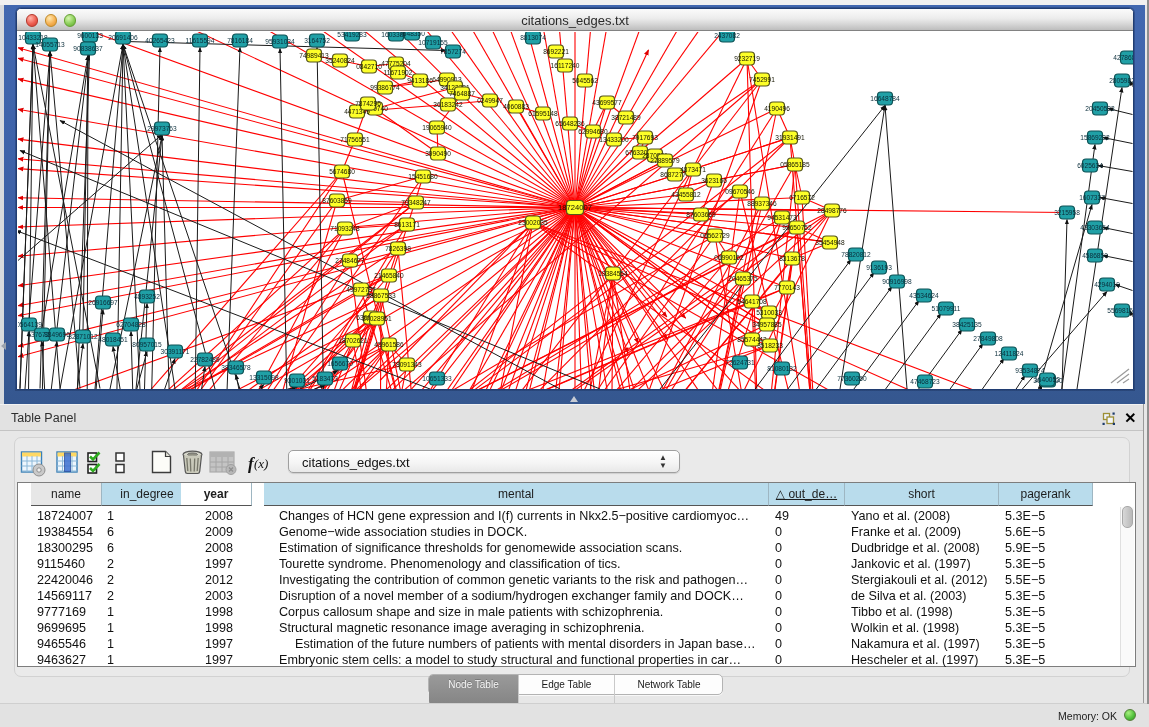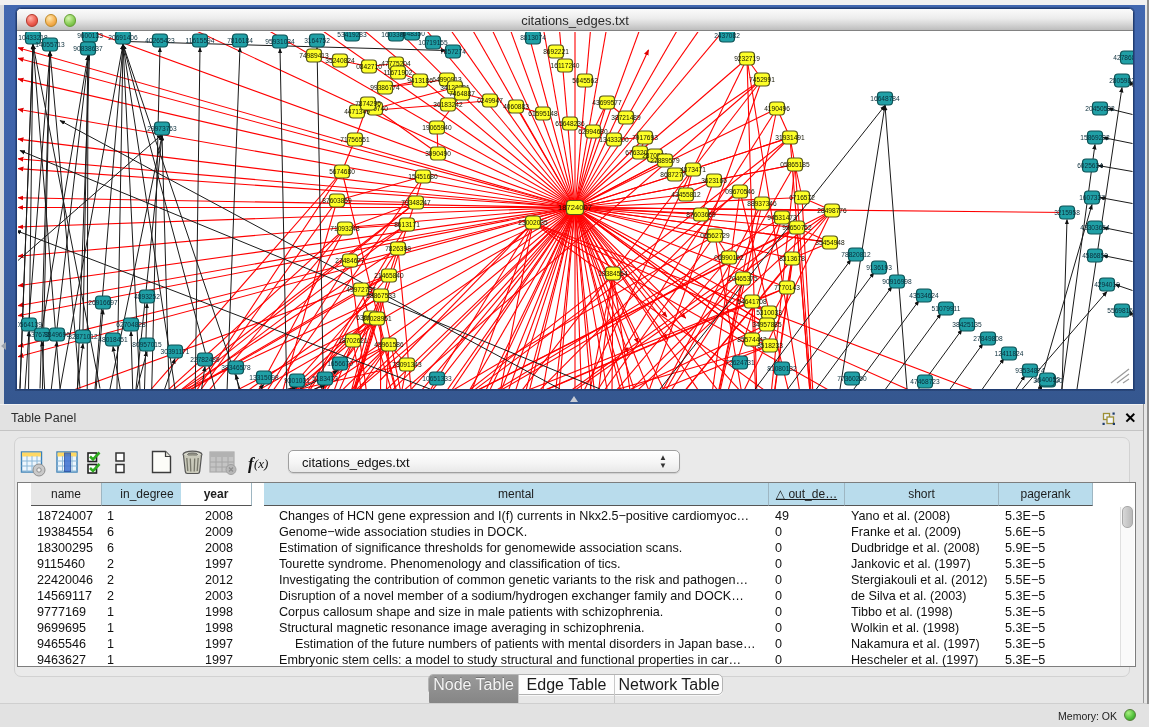--- a/index.html
+++ b/index.html
@@ -37,21 +37,21 @@
 
 #tbl{position:absolute;left:16.5px;top:78px;width:1119px;height:184.5px;background:#fff;border:1px solid #7d7d7d;}
 .hc{position:absolute;top:78.5px;height:23.5px;border-right:1px solid #9eb6c2;border-bottom:1px solid #555;
  font-size:12px;color:#1d1d1d;text-align:center;line-height:23.5px;}
 .tr{position:absolute;left:0;width:1149px;height:16px;font-size:12.6px;color:#101010;}
 .tr span{position:absolute;top:1px;white-space:nowrap;}
 #vscroll{position:absolute;left:1120px;top:103px;width:14px;height:159px;background:#fafafa;border-left:1px solid #e0e0e0;}
 #vthumb{position:absolute;left:1122px;top:102px;width:10.5px;height:22px;border-radius:5px;background:linear-gradient(90deg,#d8d8d8,#b9b9b9);border:1px solid #a8a8a8;}
 
 #tabs{position:absolute;left:428px;top:674px;width:295px;height:21px;border:1px solid #b3b3b3;border-radius:5px;background:#fdfdfd;box-shadow:0 1px 0 rgba(255,255,255,.7);}
-#tabs .seg{position:absolute;top:0;height:30px;font-size:16px;line-height:19px;text-align:center;color:#1a1a1a;}
+#tabs .seg{position:absolute;top:0;height:30px;font-size:10px;line-height:19px;text-align:center;color:#1a1a1a;}
 #seg1{left:0;width:89px;background:linear-gradient(180deg,#9a9a9a,#848484);color:#f4f4f4 !important;border-radius:4px 0 0 4px;text-shadow:0 -1px 0 rgba(0,0,0,.25);}
 #seg2{left:89px;width:96px;border-left:1px solid #c9c9c9;}
 #seg3{left:185px;width:109px;border-left:1px solid #c9c9c9;}
 #status{position:absolute;left:0;top:703px;width:1149px;height:24px;background:#e2e2e2;border-top:1px solid #cfcfcf;}
 #status .m{position:absolute;right:32px;top:6px;font-size:10.5px;color:#222;}
 #statdot{position:absolute;right:13px;top:4.5px;width:12px;height:12px;border-radius:50%;background:radial-gradient(circle at 35% 30%,#a8f07f,#4ebf3a 60%,#2f9426);border:1px solid #557f3a;}
 </style></head><body>
 <div id="stage">
   <div id="desktop"></div>
     <div style="position:absolute;left:0;top:0;width:4.2px;height:404px;background:#d7dade;"></div>

